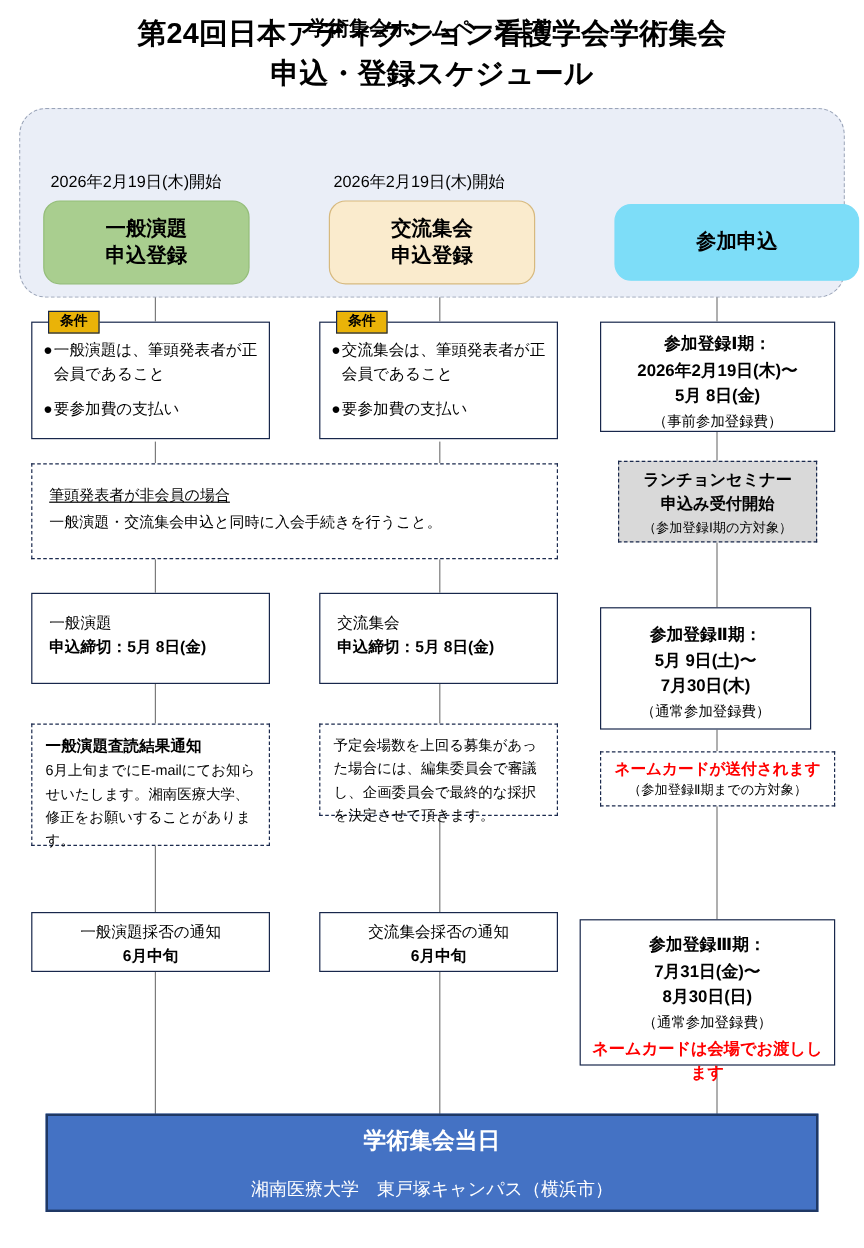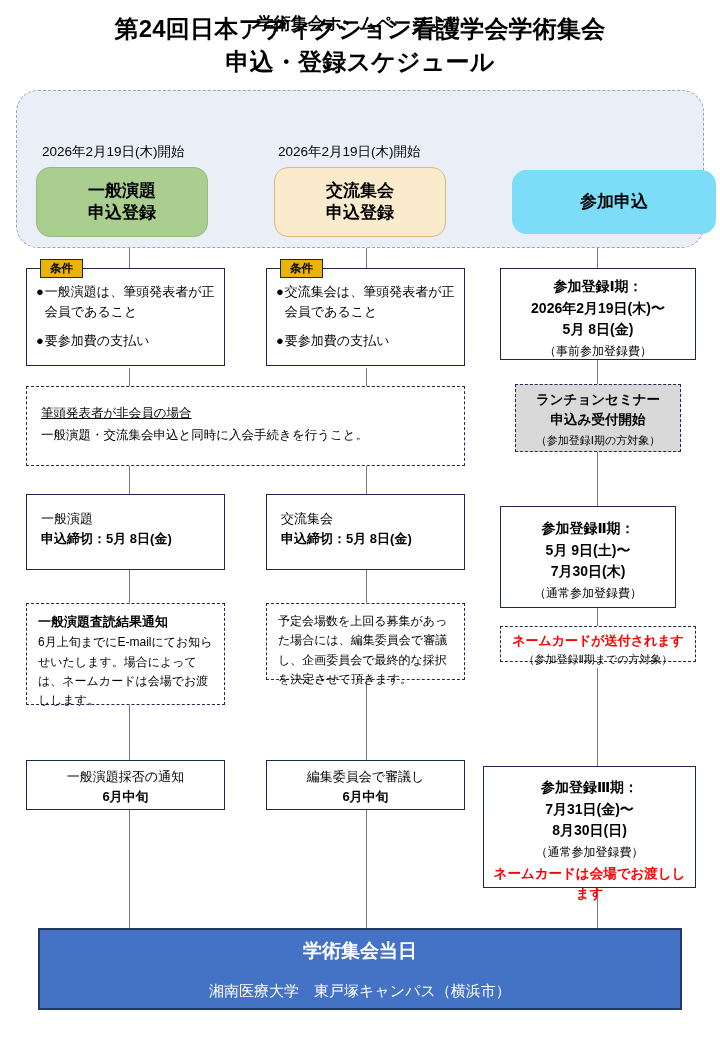--- a/index.html
+++ b/index.html
@@ -254,50 +254,50 @@
 
   <div class="box" style="left:500px; top:506px; width:176px; height:102px;">
     <div class="box-inner ctr" style="padding-top:11px;">
       <div class="t14 bold">参加登録Ⅱ期：</div>
       <div class="t14 bold">5月 9日(土)〜</div>
       <div class="t14 bold">7月30日(木)</div>
       <div class="t12" style="margin-top:1px;">（通常参加登録費）</div>
     </div>
   </div>
 
-  <div class="box dashed" style="left:500px; top:626px; width:196px; height:36px;">
+  <div class="box dashed" style="left:500px; top:626px; width:196px; height:46px;">
     <div class="box-inner ctr" style="padding-top:4px;">
       <div class="t13 bold red">ネームカードが送付されます</div>
       <div class="t11">（参加登録Ⅱ期までの方対象）</div>
     </div>
   </div>
 
   <div class="box dashed" style="left:26px; top:603px; width:199px; height:102px;">
     <div class="box-inner lft" style="padding:8px 11px 0 11px;">
       <div class="t13 bold" style="margin-bottom:1px;">一般演題査読結果通知</div>
-      <div class="t115">6月上旬までにE-mailにてお知らせいたします。場合によっては、ネームカードは会場でお渡しします。</div>
+      <div class="t115">6月上旬までにE-mailにてお知らせいたします。湘南医療大学、修正をお願いすることがあります。</div>
     </div>
   </div>
 
   <div class="box dashed" style="left:266px; top:603px; width:199px; height:77px;">
     <div class="box-inner lft" style="padding:8px 11px 0 11px;">
       <div class="t115">予定会場数を上回る募集があった場合には、編集委員会で審議し、企画委員会で最終的な採択を決定させて頂きます。</div>
     </div>
   </div>
 
   <div class="box" style="left:26px; top:760px; width:199px; height:50px;">
     <div class="box-inner ctr" style="padding-top:6px;">
       <div class="t13">一般演題採否の通知</div>
       <div class="t13 bold">6月中旬</div>
     </div>
   </div>
 
   <div class="box" style="left:266px; top:760px; width:199px; height:50px;">
     <div class="box-inner ctr" style="padding-top:6px;">
-      <div class="t13">編集委員会で審議し</div>
+      <div class="t13">交流集会採否の通知</div>
       <div class="t13 bold">6月中旬</div>
     </div>
   </div>
 
   <div class="box" style="left:483px; top:766px; width:213px; height:122px;">
     <div class="box-inner ctr" style="padding-top:10px;">
       <div class="t14 bold">参加登録Ⅲ期：</div>
       <div class="t14 bold">7月31日(金)〜</div>
       <div class="t14 bold">8月30日(日)</div>
       <div class="t12" style="margin-top:1px;">（通常参加登録費）</div>

